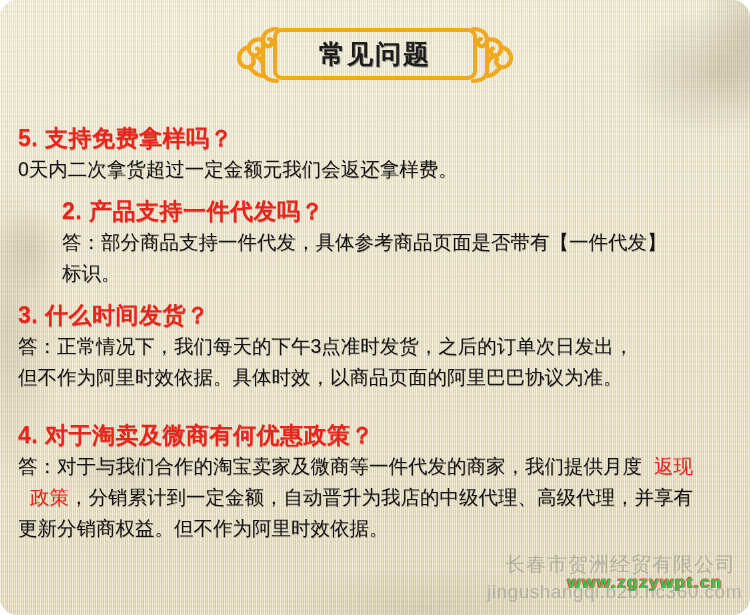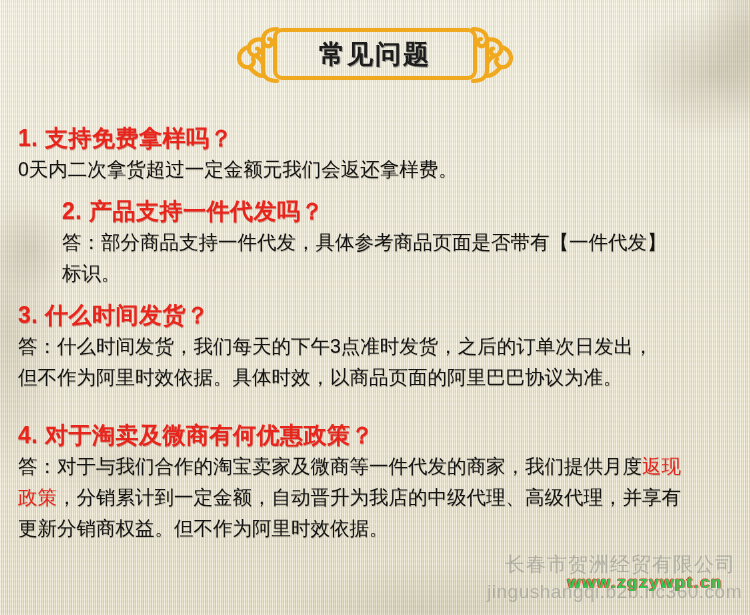--- a/index.html
+++ b/index.html
@@ -13,20 +13,21 @@
     font-family: "Liberation Sans", "DejaVu Sans", sans-serif;
   }
 
   
   #page {
     position: relative;
     width: 750px;
     height: 615px;
     overflow: hidden;
     background-color: #e9e2c6;
+    border-radius: 18px;
   }
 
   
   #paper-texture {
     position: absolute;
     inset: 0;
     background-image:
       repeating-linear-gradient(90deg,
         rgba(255,255,255,0.55) 0px,
         rgba(255,255,255,0.55) 1px,
@@ -131,21 +132,21 @@
     white-space: nowrap;
     text-shadow: 0.5px 0.5px 0 rgba(160,20,10,0.35);
   }
   .faq-answer {
     color: #131313;
     font-size: 19.5px;
     line-height: 31px;
     letter-spacing: 0px;
     text-shadow: 0.5px 0.5px 0 rgba(90,80,55,0.25);
   }
-  .faq-answer .hl { color: #e8251c; }
+  .faq-answer .hl { color: #e8251c; padding-left: 12px; }
 
   
   #item-1 { margin-top: 12px; }
   #item-2 { margin-top: 10px; margin-left: 44px; }
   #item-3 { margin-top: 10px; }
   #item-4 { margin-top: 26px; }
 
   
   #watermark {
     position: absolute;
@@ -229,38 +230,38 @@
       </span>
 
       <div class="banner-frame"></div>
       <div class="banner-title">常见问题</div>
     </div>
   </div>
 
   <div id="faq-list">
 
     <div class="faq-item" id="item-1">
-      <div class="faq-question">1. 支持免费拿样吗？</div>
+      <div class="faq-question">5. 支持免费拿样吗？</div>
       <div class="faq-answer">
         <div><span>0天内二次拿货超过一定金额元我们会返还拿样费。</span></div>
       </div>
     </div>
 
     <div class="faq-item" id="item-2">
       <div class="faq-question">2. 产品支持一件代发吗？</div>
       <div class="faq-answer">
         <div><span>答：部分商品支持一件代发，具体参考商品页面是否带有【一件代发】</span></div>
         <div><span>标识。</span></div>
       </div>
     </div>
 
     <div class="faq-item" id="item-3">
       <div class="faq-question">3. 什么时间发货？</div>
       <div class="faq-answer">
-        <div><span>答：什么时间发货，我们每天的下午3点准时发货，之后的订单次日发出，</span></div>
+        <div><span>答：正常情况下，我们每天的下午3点准时发货，之后的订单次日发出，</span></div>
         <div><span>但不作为阿里时效依据。具体时效，以商品页面的阿里巴巴协议为准。</span></div>
       </div>
     </div>
 
     <div class="faq-item" id="item-4">
       <div class="faq-question">4. 对于淘卖及微商有何优惠政策？</div>
       <div class="faq-answer">
         <div><span>答：对于与我们合作的淘宝卖家及微商等一件代发的商家，我们提供月度</span><span class="hl">返现</span></div>
         <div><span class="hl">政策</span><span>，分销累计到一定金额，自动晋升为我店的中级代理、高级代理，并享有</span></div>
         <div><span>更新分销商权益。但不作为阿里时效依据。</span></div>

